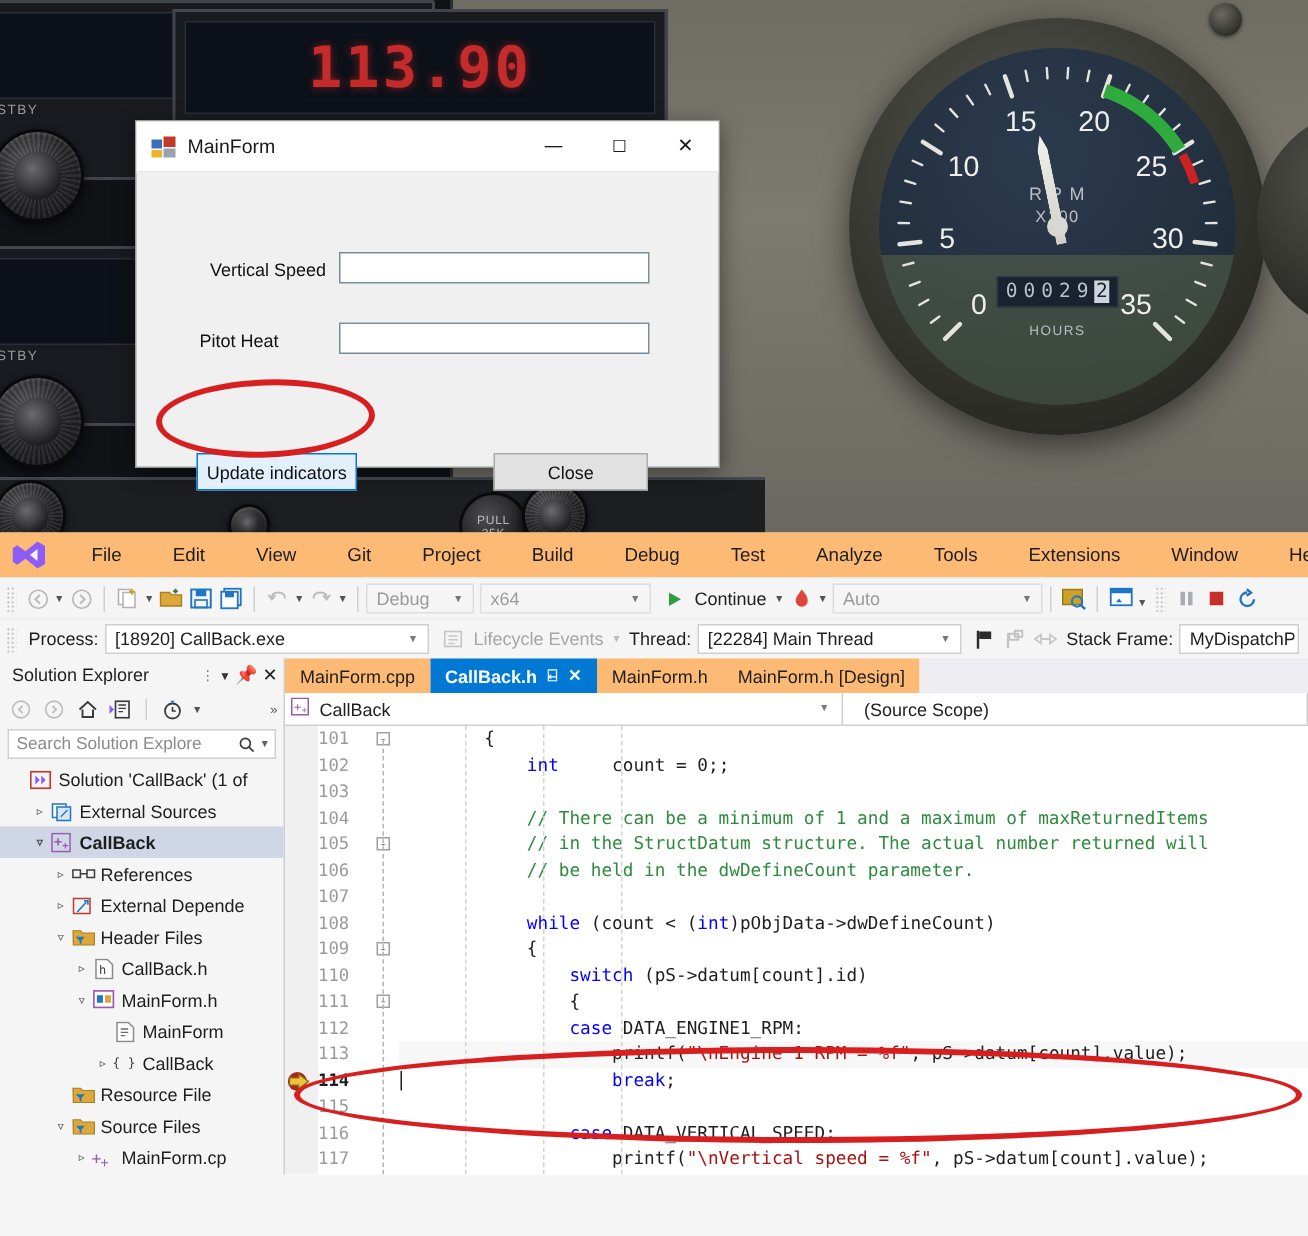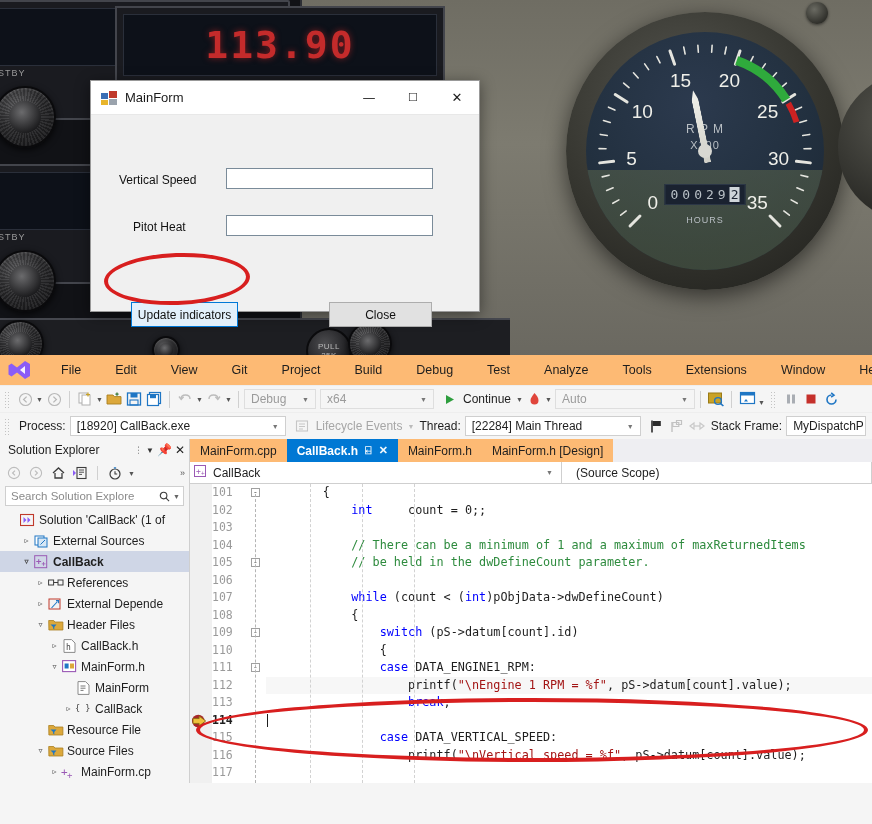--- a/index.html
+++ b/index.html
@@ -376,21 +376,21 @@
       <i style="left:8px;top:1px;width:8px;height:7px;background:#c0392b;"></i>
       <i style="left:8px;top:9px;width:8px;height:6px;background:#9aa3ad;"></i>
     </span>
     <span id="mf-titletext">MainForm</span>
     <span style="flex:1"></span>
     <span class="mf-wbtn">—</span>
     <span class="mf-wbtn" style="font-size:11px;">☐</span>
     <span class="mf-wbtn">✕</span>
   </div>
   <div id="mf-body">
-    <span class="mf-label" style="left:28px;top:58px;">Vertical Speed</span>
+    <span class="mf-label" style="left:49px;top:58px;">Vertical Speed</span>
     <input class="mf-input" style="left: 135px; top: 53px; width: 207px;" value="">
     <span class="mf-label" style="left:42px;top:105px;">Pitot Heat</span>
     <input class="mf-input" style="left: 135px; top: 100px; width: 207px;" value="">
     <span class="mf-btn focused" style="left:40px;top:187px;width:107px;">Update indicators</span>
     <span class="mf-btn" style="left:238px;top:187px;width:103px;">Close</span>
   </div>
 </div>
 
 <div class="annot-ellipse" style="left:104px;top:253px;width:146px;height:52px;transform:rotate(-2deg);"></div>
 
@@ -861,20 +861,21 @@
             <div class="foldline" style="left: 9px; top: 10px; bottom: 0px;"></div>
           </div>
         <div id="codetext">
             <div class="guide" style="left: 44px;"></div>
             <div class="guide" style="left: 96px;"></div>
             <div class="guide" style="left: 148px;"></div>
             <div class="cl"><span>        {</span></div>
             <div class="cl"><span>            </span><span class="kw">int</span><span>     count = </span><span class="num">0</span><span>;;</span></div>
             <div class="cl"><span></span></div>
             <div class="cl"><span class="cm">            // There can be a minimum of 1 and a maximum of maxReturnedItems</span></div>
+            <div class="cl"><span class="cm">            // in the StructDatum structure. The actual number returned will</span></div>
             <div class="cl"><span class="cm">            // be held in the dwDefineCount parameter.</span></div>
             <div class="cl"><span></span></div>
             <div class="cl"><span>            </span><span class="kw">while</span><span> (count &lt; (</span><span class="kw">int</span><span>)pObjData-&gt;dwDefineCount)</span></div>
             <div class="cl"><span>            {</span></div>
             <div class="cl"><span>                </span><span class="kw">switch</span><span> (pS-&gt;datum[count].id)</span></div>
             <div class="cl"><span>                {</span></div>
             <div class="cl"><span>                </span><span class="kw">case</span><span> DATA_ENGINE1_RPM:</span></div>
             <div class="cl curline"><span>                    printf(</span><span class="st">"\nEngine 1 RPM = %f"</span><span>, pS-&gt;datum[count].value);</span></div>
             <div class="cl"><span>                    </span><span class="kw">break</span><span>;</span></div>
             <div class="cl"><span></span></div>

